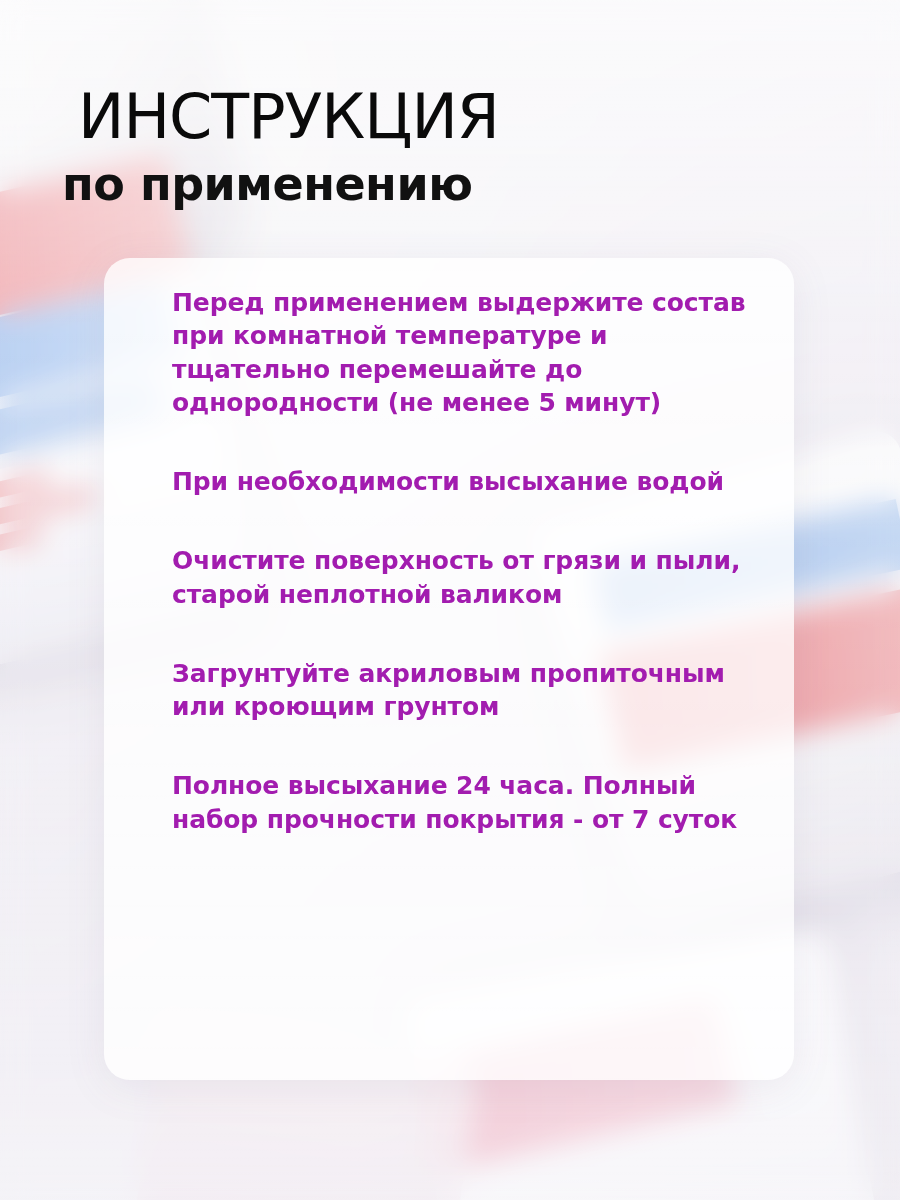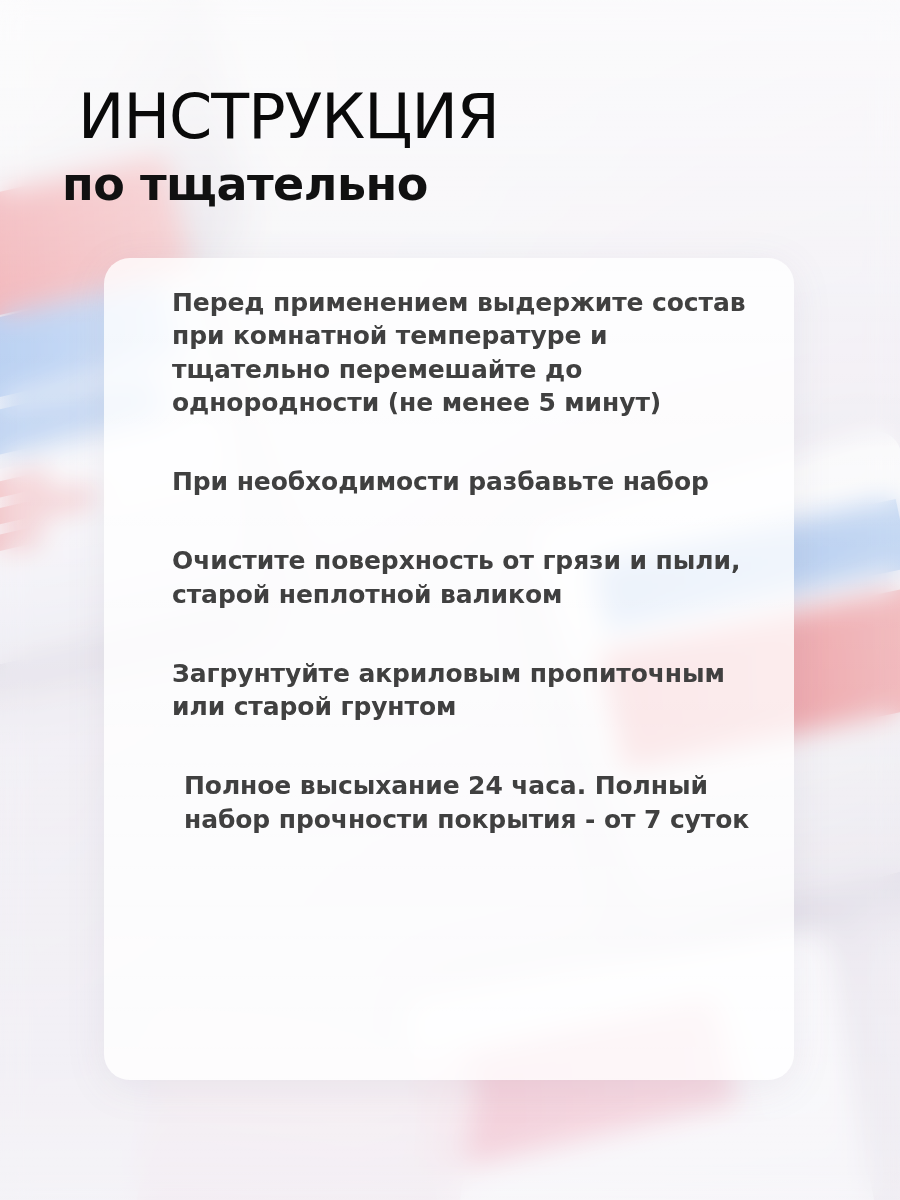--- a/index.html
+++ b/index.html
@@ -206,24 +206,24 @@
     left: 68px;
     top: 28px;
     right: 36px;
   }
   .step {
     margin: 0 0 46px 0;
     font-family: "DejaVu Sans", "Liberation Sans", sans-serif;
     font-weight: 700;
     font-size: 25px;
     line-height: 1.33;
-    color: #404040;
+    color: #a21caf;
     letter-spacing: -0.1px;
   }
-  .step:last-child { margin-bottom: 0; margin-left: 12px; }
+  .step:last-child { margin-bottom: 0; }
 </style>
 </head>
 <body>
 
 <div class="page">
 
   <div class="bg-photo">
     <div class="bg-base"></div>
 
     <div class="bucket-a"></div>
@@ -248,26 +248,26 @@
     </div>
 
     <div class="bucket-e"></div>
 
     <div class="bg-blur"></div>
     <div class="bg-veil"></div>
   </div>
 
   <div class="heading">
     <h1 class="title-main">ИНСТРУКЦИЯ</h1>
-    <h2 class="title-sub">по тщательно</h2>
+    <h2 class="title-sub">по применению</h2>
   </div>
 
   <div class="card">
     <div class="steps">
       <p class="step">Перед применением выдержите состав при комнатной температуре и тщательно перемешайте до однородности (не менее 5 минут)</p>
-      <p class="step">При необходимости разбавьте набор</p>
+      <p class="step">При необходимости высыхание водой</p>
       <p class="step">Очистите поверхность от грязи и пыли, старой неплотной валиком</p>
-      <p class="step">Загрунтуйте акриловым пропиточным или старой грунтом</p>
+      <p class="step">Загрунтуйте акриловым пропиточным или кроющим грунтом</p>
       <p class="step">Полное высыхание 24 часа. Полный набор прочности покрытия - от 7 суток</p>
     </div>
   </div>
 
 </div>
 
 </body></html>

